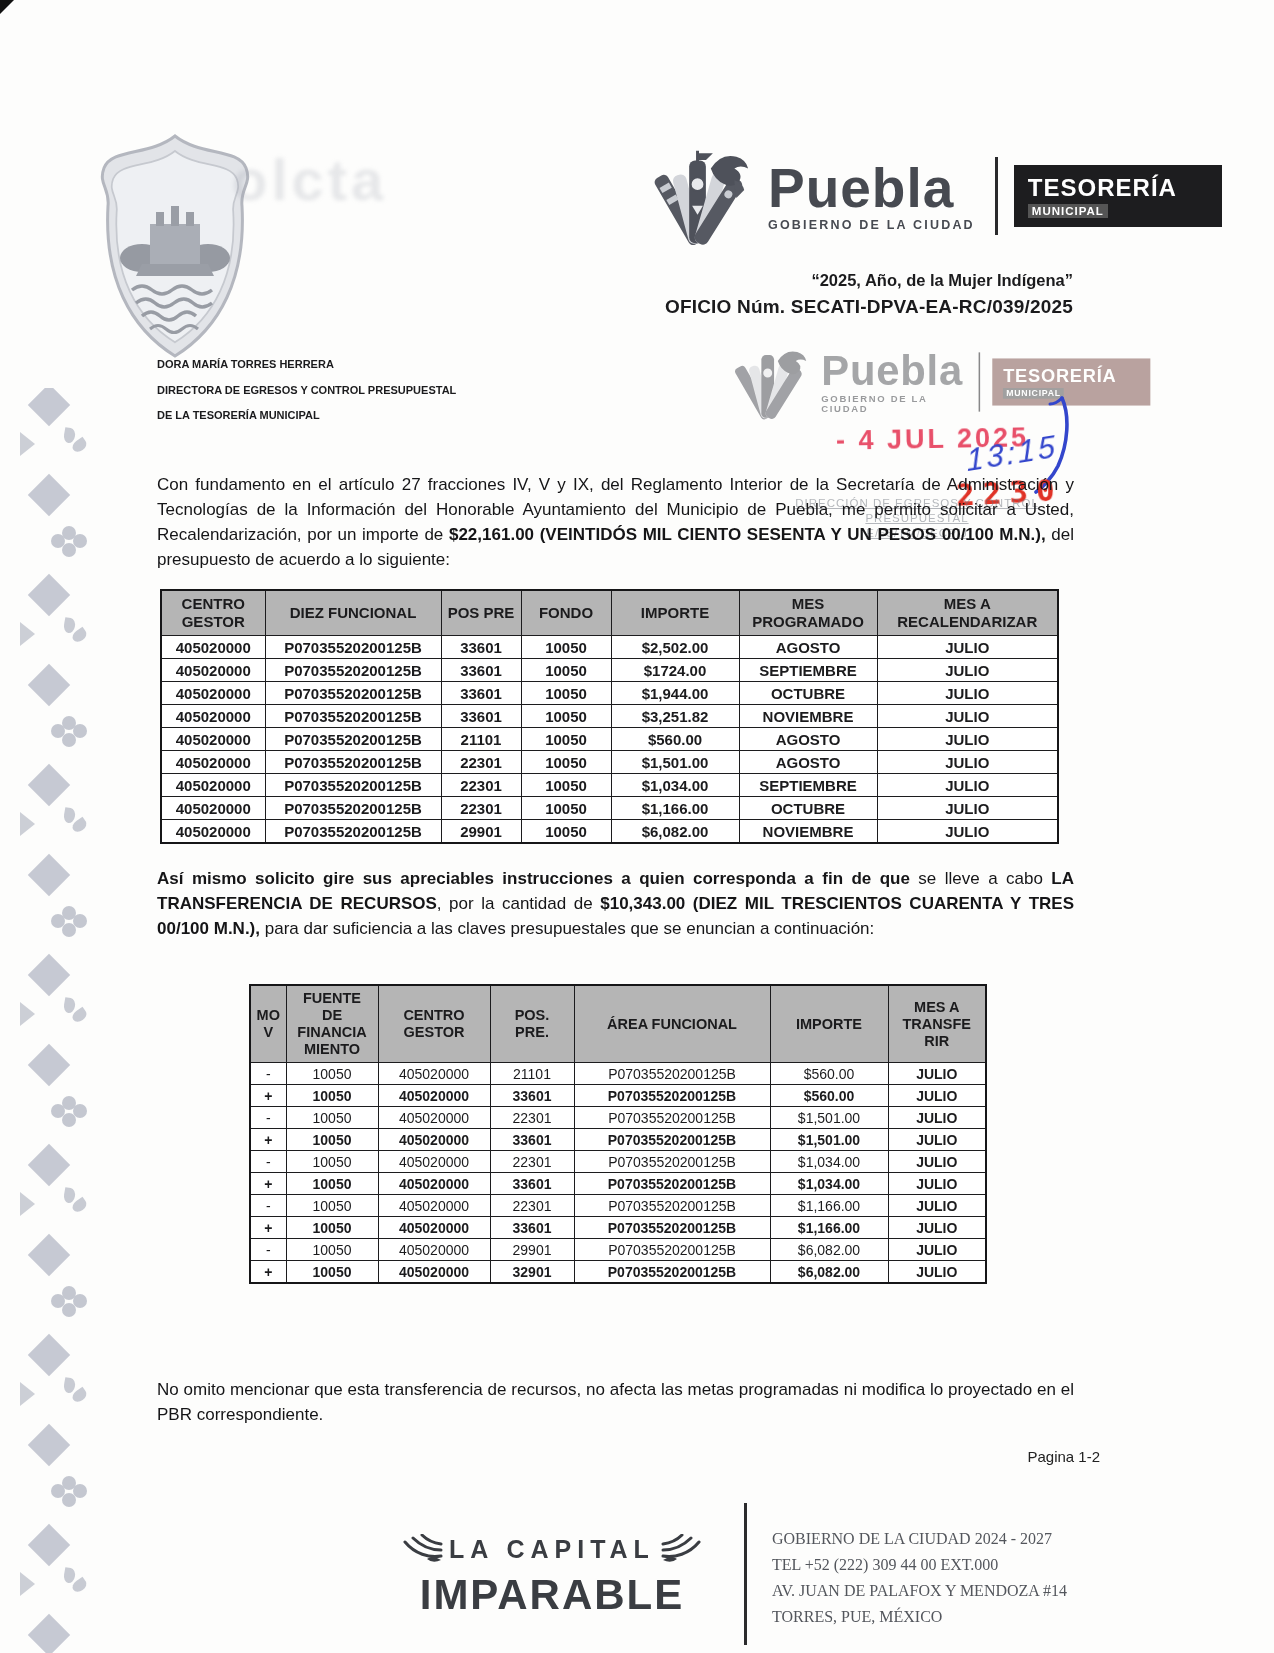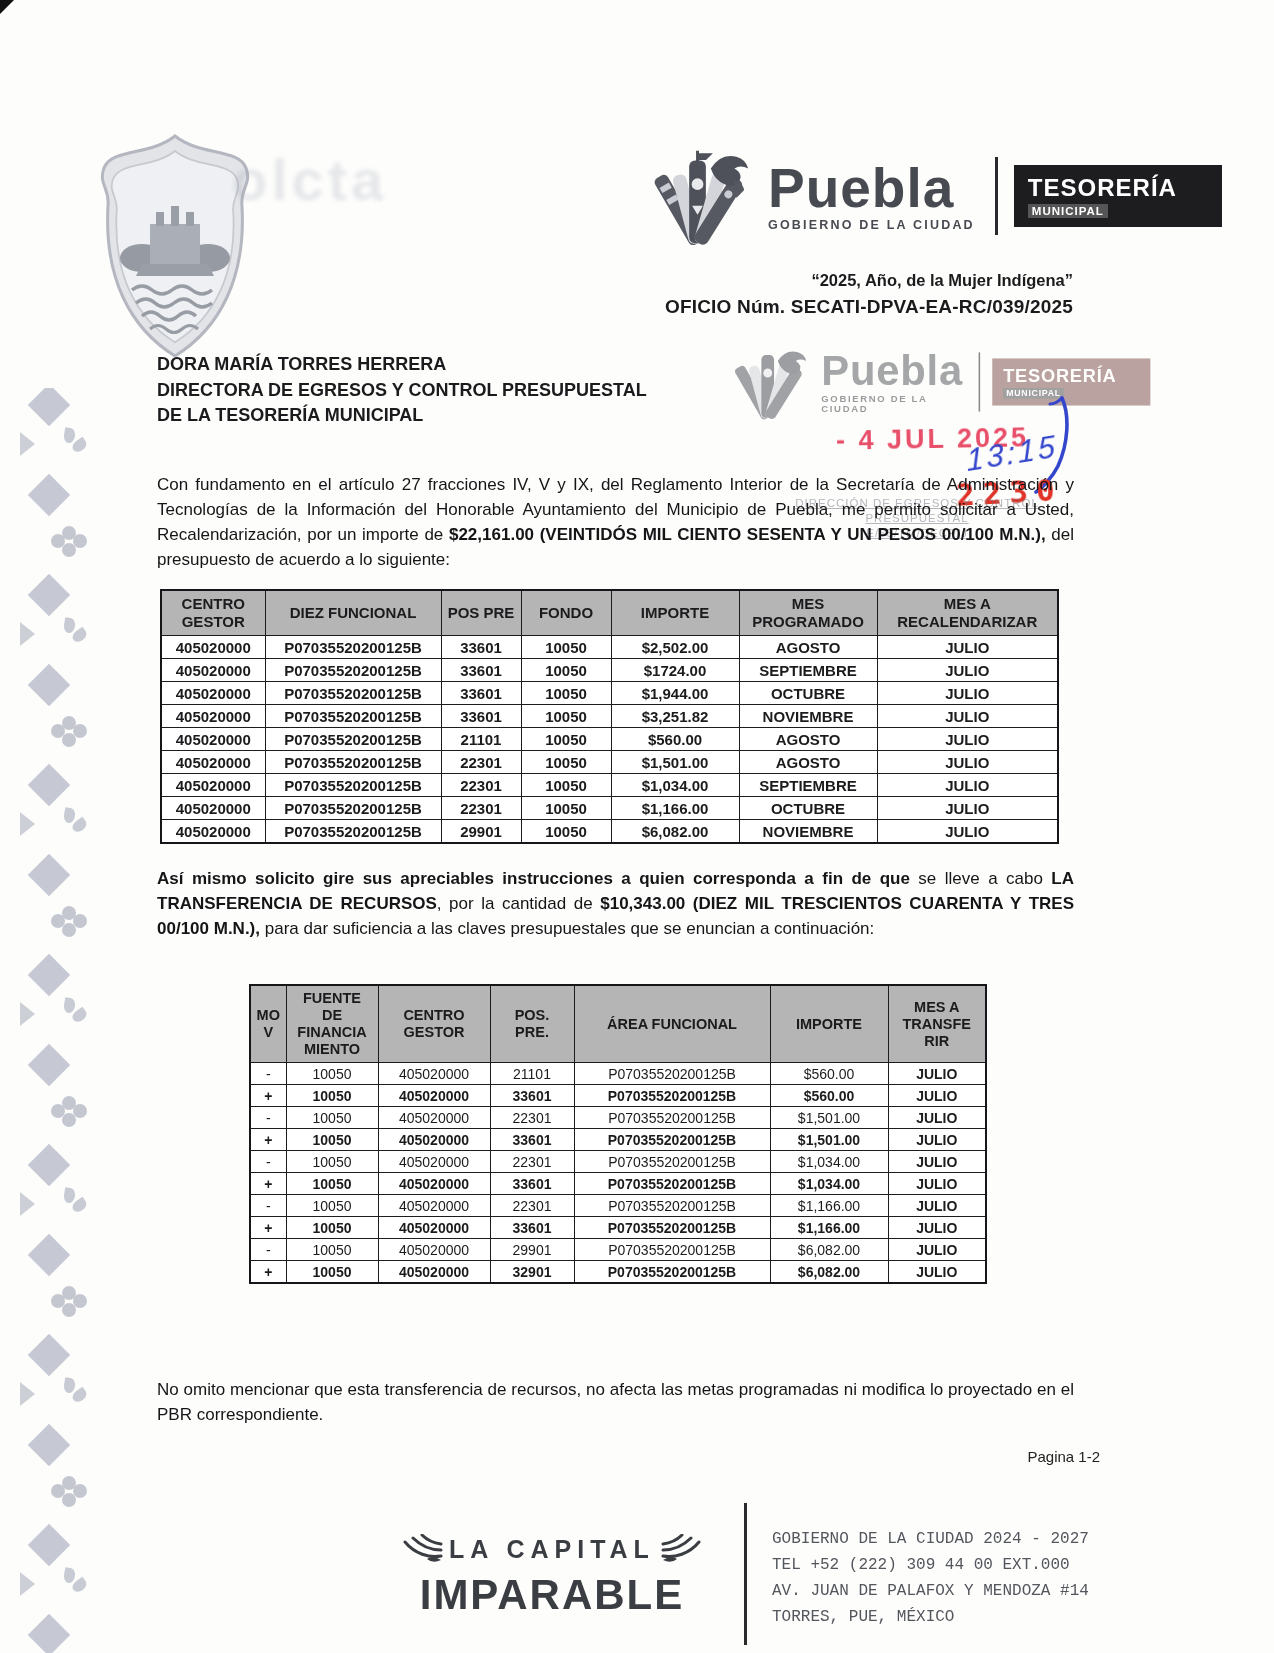--- a/index.html
+++ b/index.html
@@ -25,21 +25,21 @@
   .bbox1{font-size:24px;font-weight:bold;letter-spacing:1px;line-height:1.05;}
   .bbox2{font-size:11.5px;font-weight:bold;letter-spacing:1px;background:#555;display:inline-block;padding:1px 4px;margin-top:2px;}
   
   .stamp{left:724px;top:344px;transform:scale(0.76);transform-origin:left top;opacity:.55;filter:grayscale(.25) blur(.3px);}
   .stamp .bbox{background:#8e5650;}
   .stamp .bname{color:#5d6066;}
   
   .legend{left:157px;top:271px;width:916px;text-align:right;font-size:16.5px;font-weight:bold;}
   .oficio{left:157px;top:296px;width:916px;text-align:right;font-size:19px;font-weight:bold;letter-spacing:.2px;}
   
-  .addr{left:157px;top:352px;font-size:18px;font-weight:bold;line-height:25.5px;}
+  .addr{left:157px;top:352px;font-size:11px;font-weight:bold;line-height:25.5px;}
   .addr .sp{letter-spacing:5px;}
   
   .sdate{left:836px;top:424px;font-size:27px;font-weight:bold;color:#e8506a;letter-spacing:3px;
          transform:rotate(-1deg);filter:blur(.3px);}
   .stime{left:966px;top:436px;font-size:31px;color:#3346cc;font-style:italic;
          transform:rotate(-9deg) skewX(-6deg);letter-spacing:3px;filter:blur(.2px);}
   .sfolio{left:956px;top:474px;font-size:31px;font-weight:bold;color:#e03226;letter-spacing:8px;
           transform:rotate(-3deg);filter:blur(.4px);font-family:"DejaVu Sans Mono",monospace;}
   .soffice{left:782px;top:496px;width:270px;text-align:center;color:rgba(108,113,124,.5);
            font-size:11.5px;line-height:15px;letter-spacing:1px;filter:blur(.3px);text-decoration:underline;}
@@ -62,21 +62,21 @@
   .t2 .brow td{font-weight:bold;}
   .t2 td:last-child{font-weight:bold;}
   
   .pglabel{right:174px;top:1448px;font-size:15px;color:#222;}
   .fdiv{left:744px;top:1503px;width:2.5px;height:142px;background:#2b2b2d;}
   .flogo{left:392px;top:1534px;width:320px;text-align:center;color:#3a3d42;}
   .flrow{display:flex;align-items:center;justify-content:center;gap:6px;}
   .flcap{font-size:25px;font-weight:bold;letter-spacing:6px;white-space:nowrap;}
   .flimp{font-size:42px;font-weight:bold;letter-spacing:2px;line-height:1;margin-top:10px;
          font-stretch:condensed;}
-  .faddr{left:772px;top:1526px;font-family:Liberation Mono, monospace;font-size:16px;
+  .faddr{left:772px;top:1526px;font-family:Liberation Serif, serif;font-size:16px;
          line-height:26px;color:#53565c;white-space:nowrap;}
   
   #deco{left:18px;top:388px;width:72px;height:1265px;overflow:hidden;}
   .unit{position:relative;width:72px;height:190px;}
   .dm{position:absolute;width:30px;height:30px;background:#b6bac6;opacity:.78;transform:rotate(45deg);}
   .tri{position:absolute;width:0;height:0;border-top:12px solid transparent;border-bottom:12px solid transparent;
        border-left:15px solid #b6bac6;opacity:.7;}
   .leaf{position:absolute;width:11px;height:15px;background:#b6bac6;opacity:.75;
         border-radius:0 50% 50% 50%;}
   .quat{position:absolute;width:14px;height:14px;border-radius:50%;background:#b6bac6;opacity:.8;

